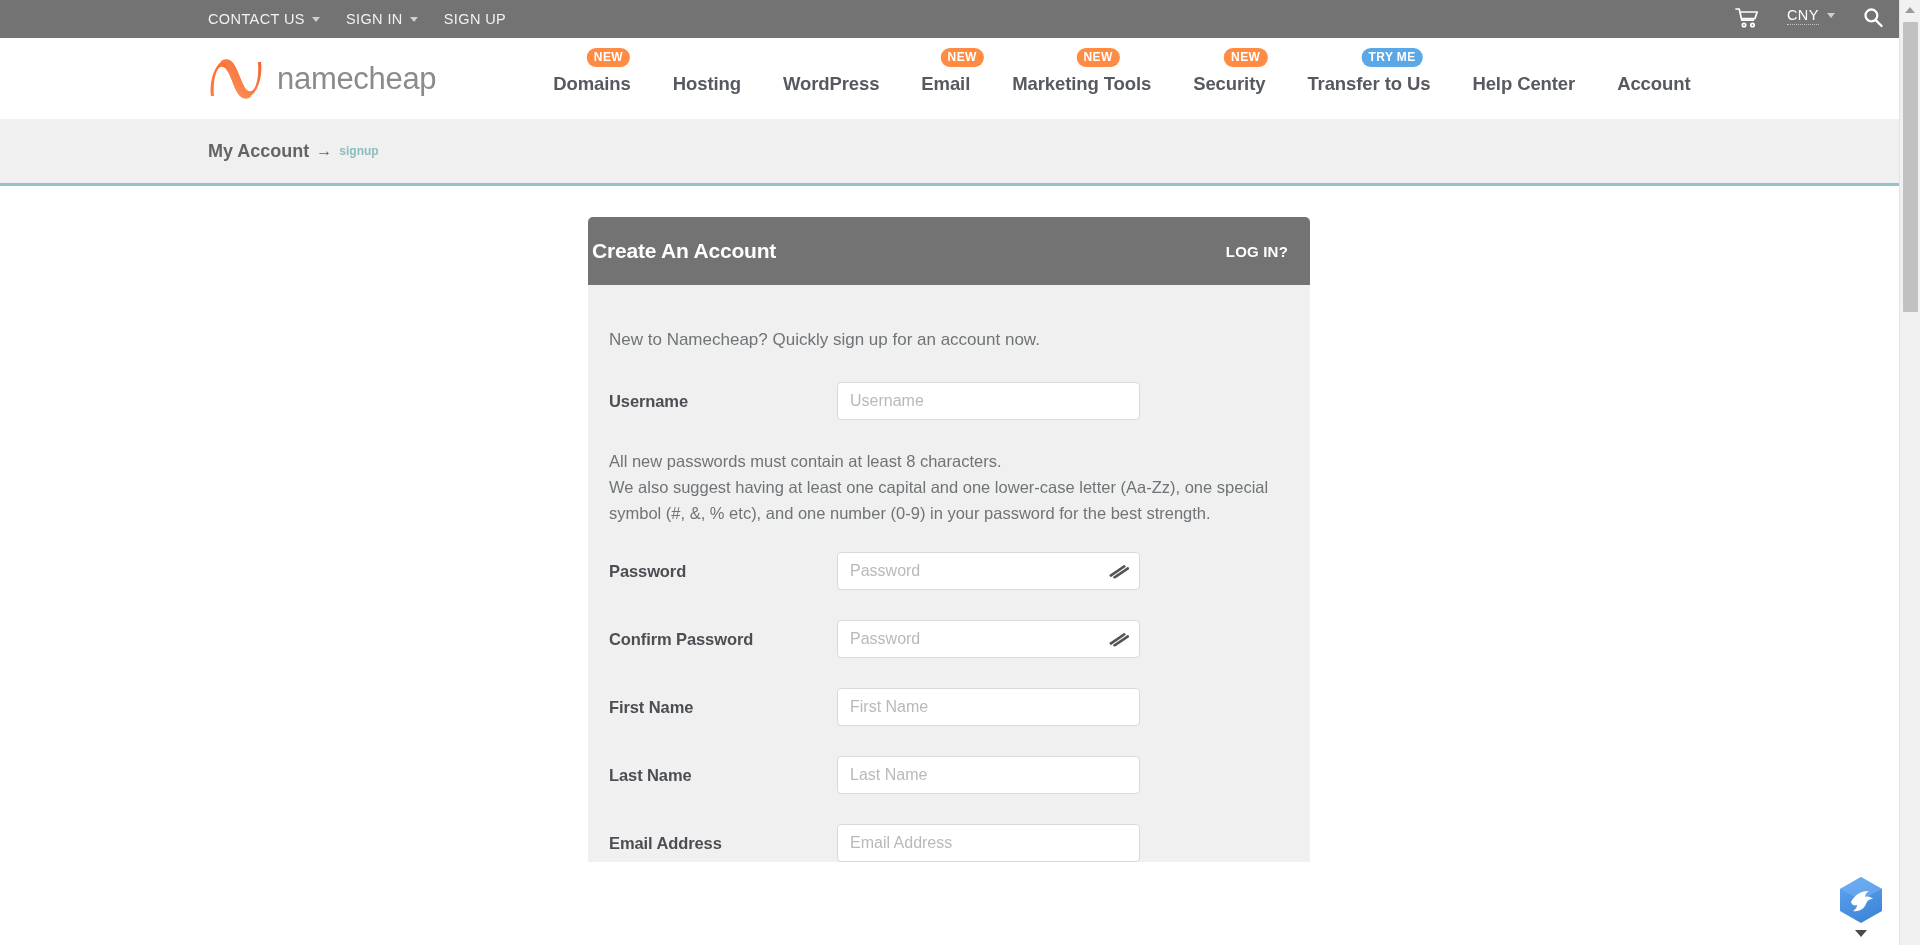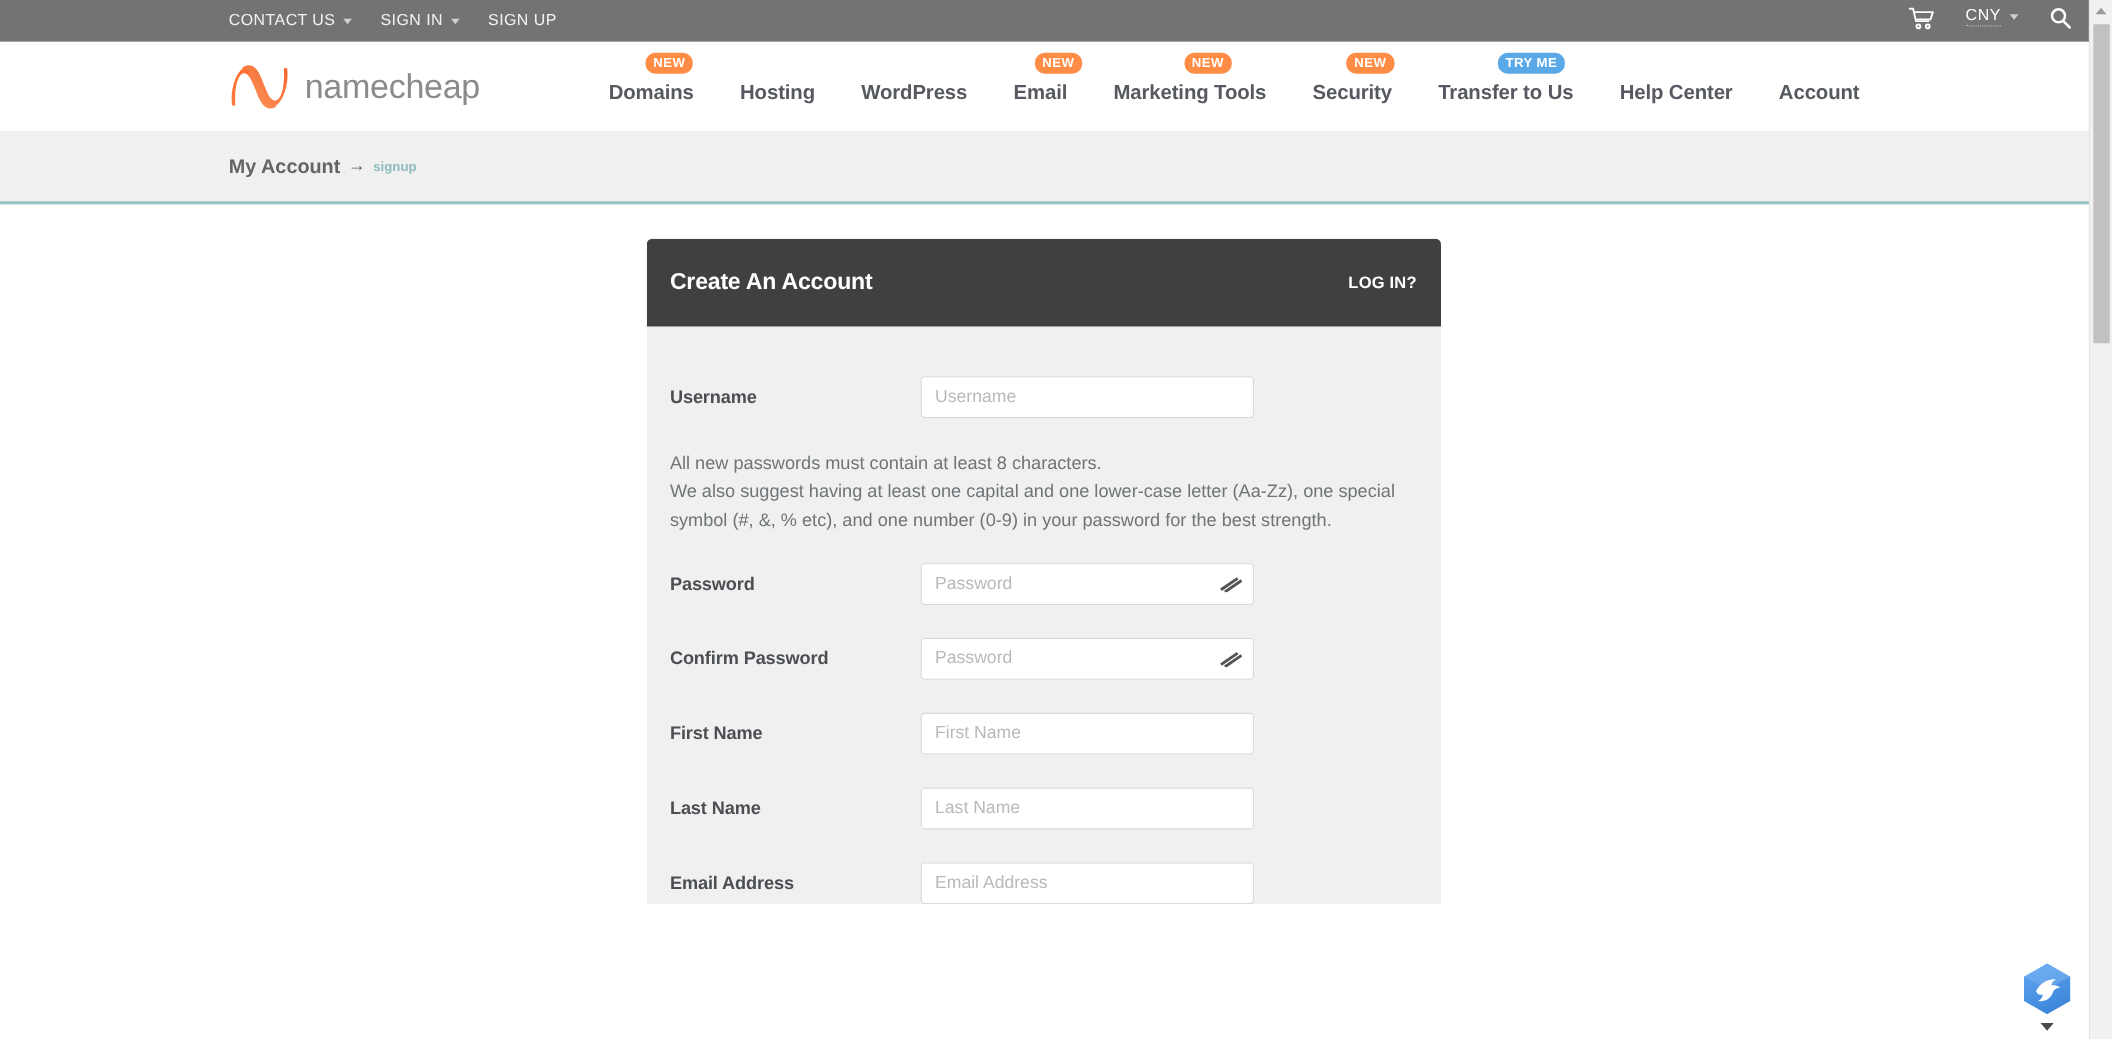--- a/index.html
+++ b/index.html
@@ -79,23 +79,23 @@
   .crumb-arrow { color:#646464; margin:0 7px; font-weight:normal; }
   .crumb-current { font-size:12px; font-weight:bold; color:#8cbcbc; cursor:pointer; }
 
   
   .stage { position:relative; height:700px; background:#ffffff; }
   .card {
     position:absolute; left:588px; top:31px; width:722px;
     border-radius:5px 5px 0 0; overflow:hidden;
   }
   .card-head {
-    background:#404040; height:80px;
+    background:#737373; height:68px;
     display:flex; align-items:center; justify-content:space-between;
-    padding:0 22px 0 21px;
+    padding:0 22px 0 4px;
   }
   .card-title { color:#ffffff; font-size:21px; font-weight:bold; letter-spacing:-.2px; }
   .card-login {
     color:#ffffff; font-size:15px; font-weight:bold; letter-spacing:.2px;
     cursor:pointer;
   }
   .card-body { background:#f0f0f0; padding:45px 21px 0 21px; }
   .intro { font-size:17px; color:#6f7477; margin-bottom:32px; }
 
   .frow { display:flex; align-items:center; margin-bottom:0; }
@@ -254,20 +254,21 @@
 
 <div class="stage">
   <div class="card">
 
     <div class="card-head">
       <span class="card-title">Create An Account</span>
       <span class="card-login">LOG IN?</span>
     </div>
 
     <div class="card-body">
+      <div class="intro">New to Namecheap? Quickly sign up for an account now.</div>
 
       <div class="frow">
         <span class="flabel">Username</span>
         <span class="fwrap">
           <input class="finput" type="text" placeholder="Username" style="">
         </span>
       </div>
 
       <div class="pwnote">
         <span>All new passwords must contain at least 8 characters.</span><br>

